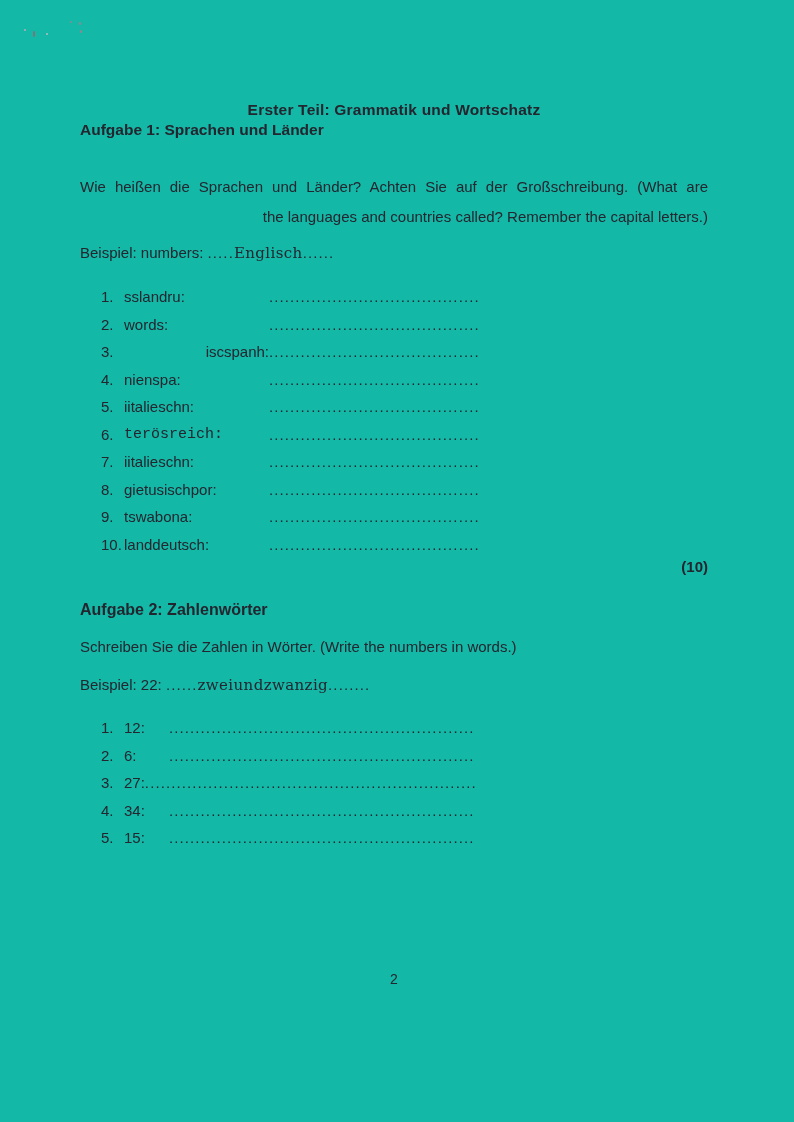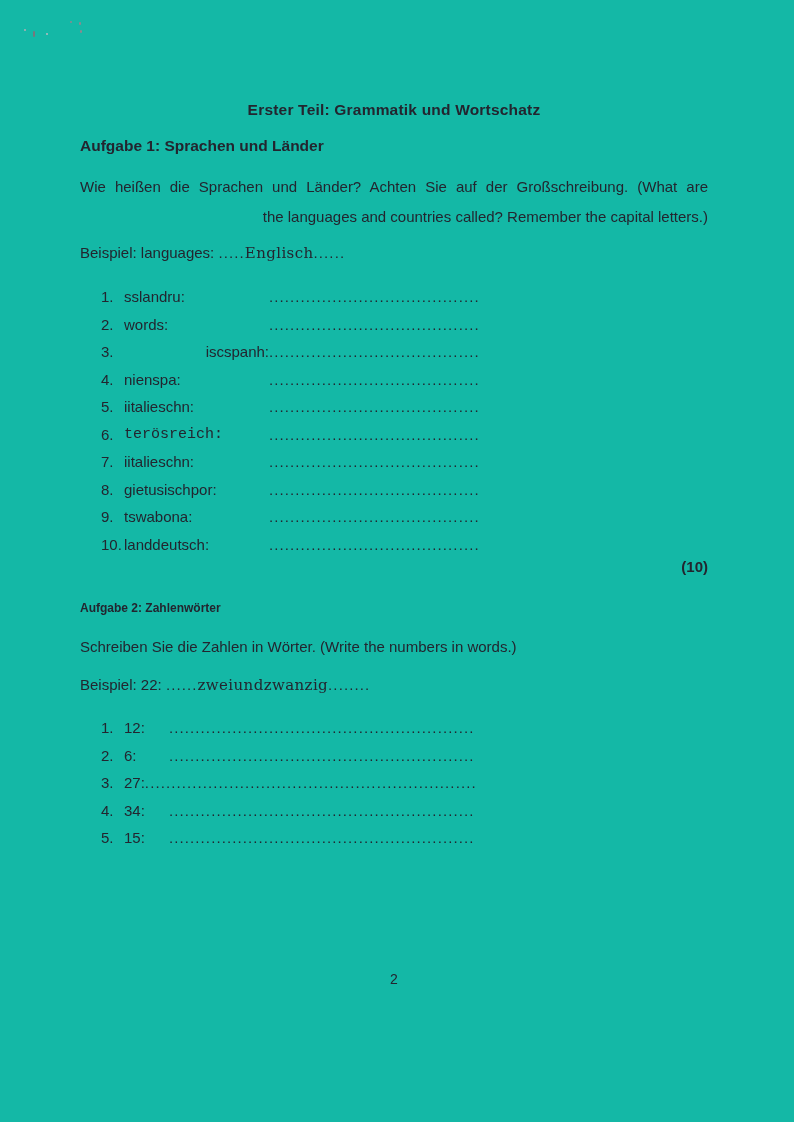--- a/index.html
+++ b/index.html
@@ -9,40 +9,40 @@
     height: 1122px;
     margin: 0 auto;
     background: #14b8a6;
     font-family: "Liberation Sans", sans-serif;
     color: #23252f;
     font-size: 15px;
     overflow: hidden;
   }
   .abs { position: absolute; left: 80px; width: 628px; }
   .title { top: 101px; text-align: center; font-weight: bold; font-size: 15.5px; letter-spacing: 0.2px; }
-  .h-task1 { top: 137px; font-weight: bold; font-size: 15.5px; }
+  .h-task1 { top: 121px; font-weight: bold; font-size: 15.5px; }
   .para1 { top: 172px; line-height: 29.5px; }
   .para1 .jline { display: block; text-align: justify; text-align-last: justify; }
   .para1 .nline { display: block; text-align: right; }
   .example { top: 244px; }
   .example2 { top: 676px; }
   .dots { letter-spacing: 1.1px; white-space: nowrap; }
   .hand {
     font-family: "DejaVu Serif", serif;
     font-size: 15px;
     letter-spacing: 0.4px;
   }
   .list { position: absolute; left: 101px; width: 620px; }
   .list1 { top: 283px; }
   .list2 { top: 714px; }
   .row { display: flex; align-items: center; height: 27.5px; }
   .row .num { width: 23px; flex: 0 0 auto; }
   .row .word { flex: 0 0 auto; }
   .points { top: 558px; text-align: right; font-weight: bold; }
-  .h-task2 { top: 601px; font-weight: bold; font-size: 12px; }
+  .h-task2 { top: 601px; font-weight: bold; font-size: 16px; }
   .para2 { top: 638px; }
   .pagenum { top: 971px; text-align: center; font-size: 14px; }
   .speck { position: absolute; background: #8a8a8f; border-radius: 1px; }
 </style>
 </head>
 <body>
 
 <div class="page">
 
   <div>
@@ -57,21 +57,21 @@
   <div class="abs title">Erster Teil: Grammatik und Wortschatz</div>
 
   <div class="abs h-task1">Aufgabe 1: Sprachen und Länder</div>
 
   <div class="abs para1">
     <span class="jline">Wie heißen die Sprachen und Länder? Achten Sie auf der Großschreibung. (What are</span>
     <span class="nline">the languages and countries called? Remember the capital letters.)</span>
   </div>
 
   <div class="abs example">
-    <span>Beispiel: languages: </span><span class="dots">.....</span><span class="hand">Englisch</span><span class="dots">......</span>
+    <span>Beispiel: numbers: </span><span class="dots">.....</span><span class="hand">Englisch</span><span class="dots">......</span>
   </div>
 
   <div class="list list1" id="list1">
   <div class="row">
     <span class="num">1.</span>
     <span class="word" style="width: 145px;">sslandru:</span>
     <span class="dots">........................................</span>
   </div>
 
   <div class="row">

